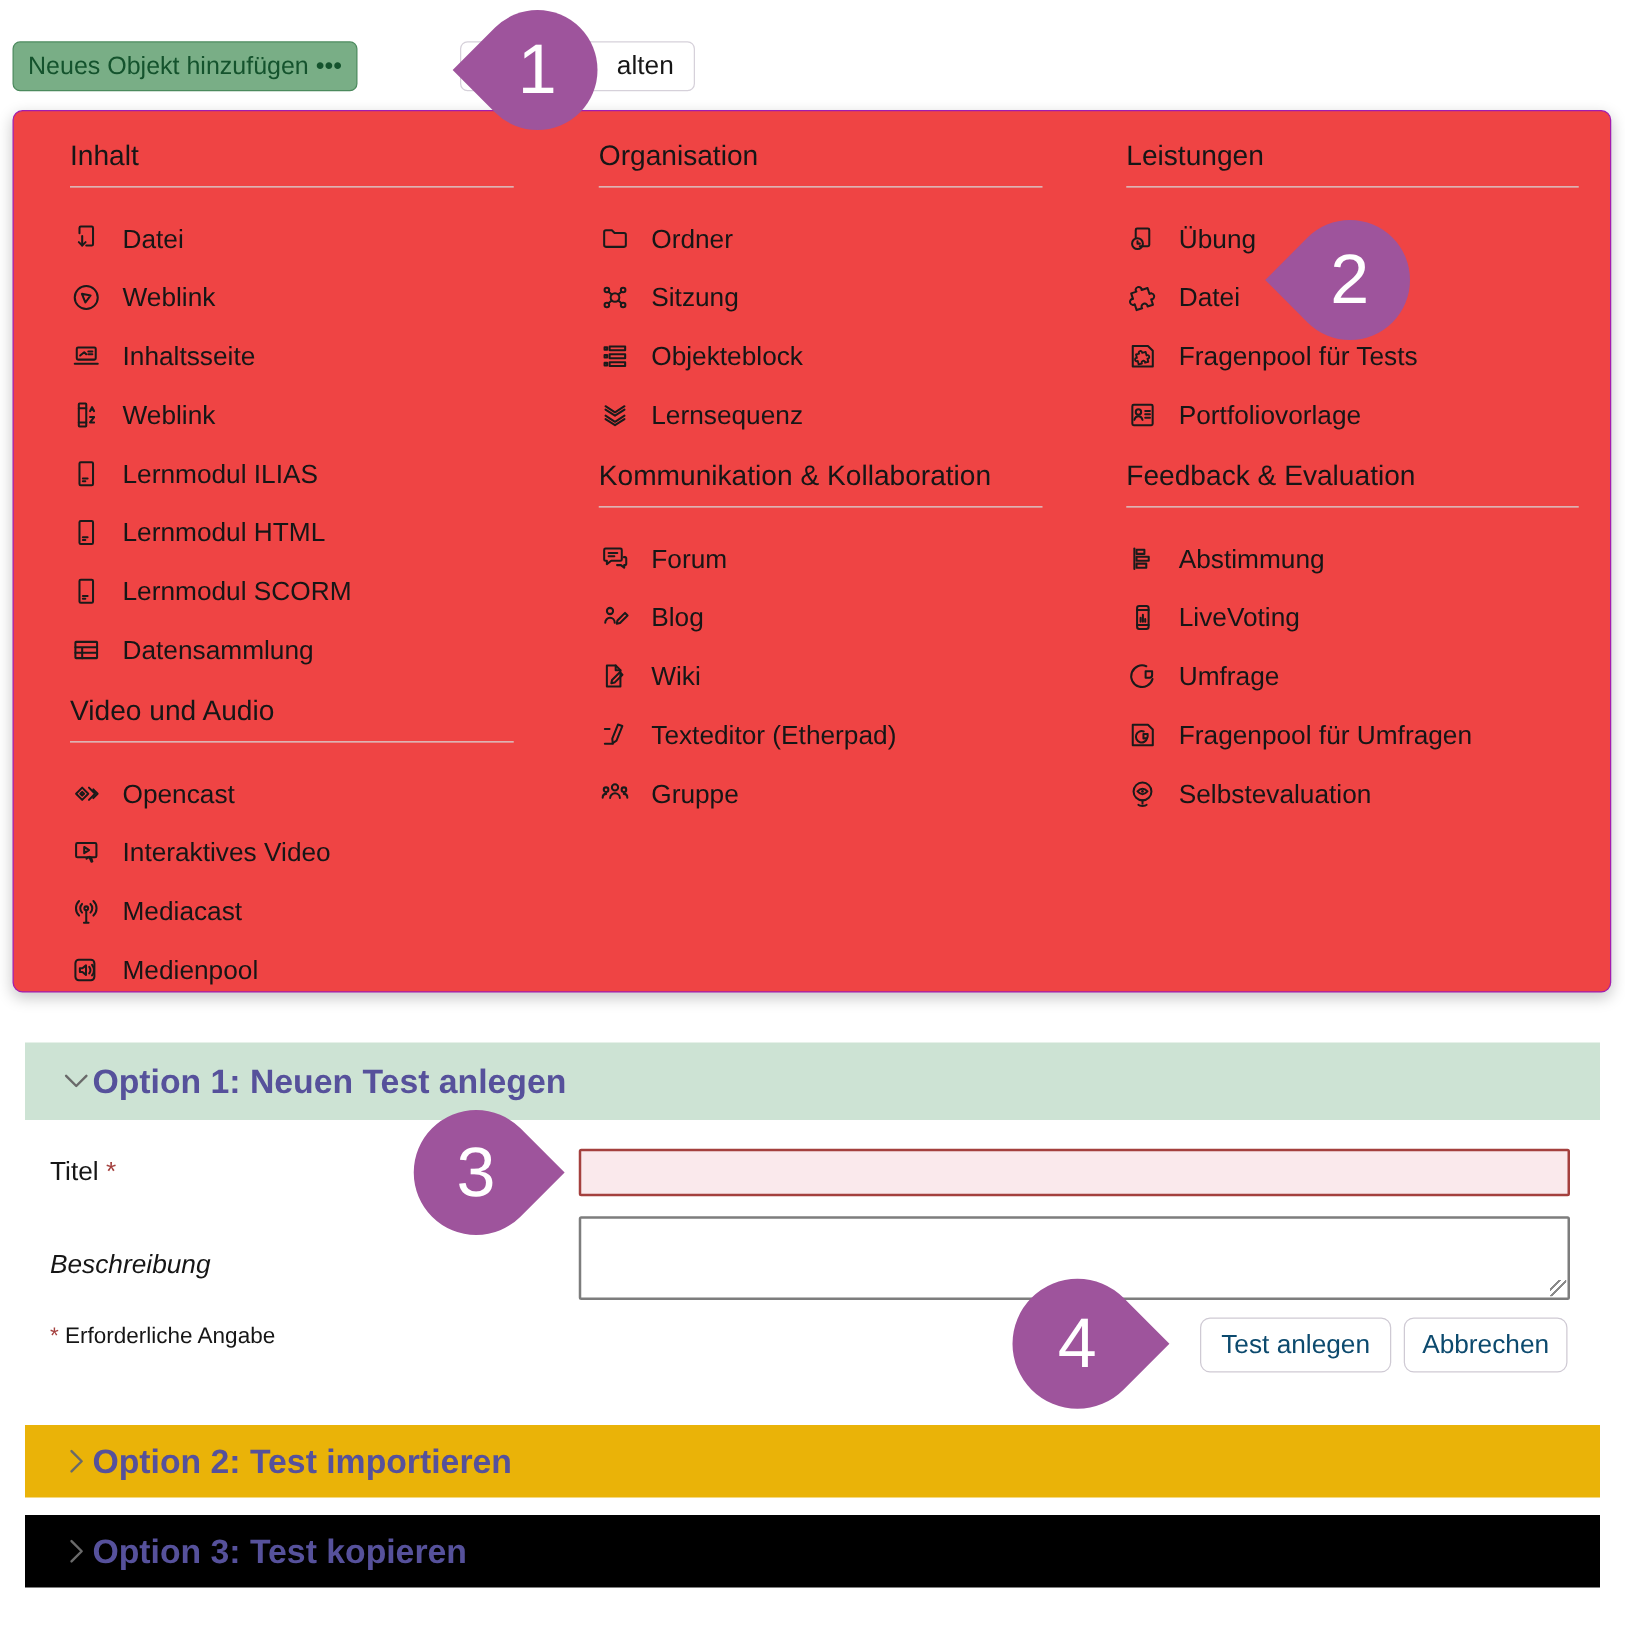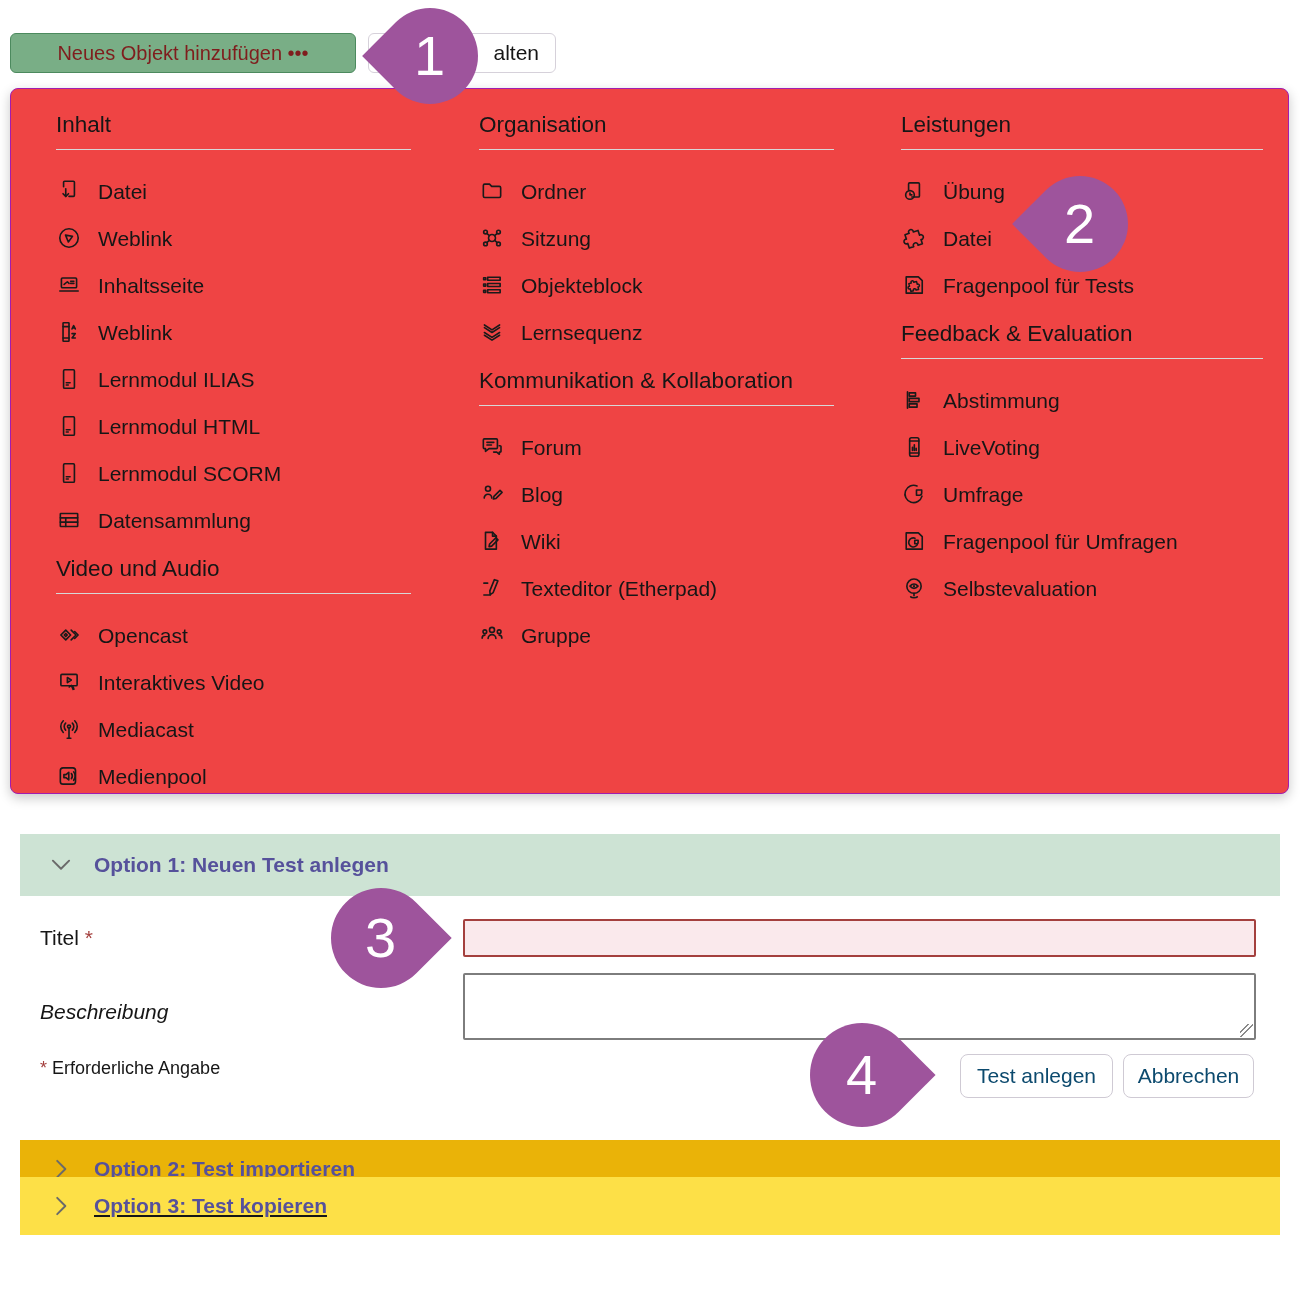--- a/index.html
+++ b/index.html
@@ -1,41 +1,41 @@
 <!DOCTYPE html>
 <html><head>
 <meta charset="utf-8">
 <style>
   html,body{margin:0;padding:0;background:#fff;}
   body{width:1300px;height:1300px;position:relative;font-family:"Liberation Sans","DejaVu Sans",sans-serif;color:#161616;overflow:hidden;}
 
   
-  .btn-add{position:absolute;left:10px;top:33px;width:346px;height:40px;background:#79ae86;border:1px solid #4c8a5e;border-radius:6px;font-size:20px;font-family:inherit;color:#7f1d1d;cursor:pointer;}
+  .btn-add{position:absolute;left:10px;top:33px;width:276px;height:40px;background:#79ae86;border:1px solid #4c8a5e;border-radius:6px;font-size:20px;font-family:inherit;color:#14532d;cursor:pointer;}
   .btn-manage{position:absolute;left:368px;top:33px;width:188px;height:40px;background:#fff;border:1px solid #d6d1da;border-radius:6px;font-size:21px;font-family:inherit;color:#161616;text-align:right;padding-right:16px;cursor:pointer;}
 
   
   .panel{position:absolute;left:10px;top:88px;width:1277px;height:704px;background:#ef4444;border:1px solid #a21caf;border-radius:8px;box-shadow:0 4px 12px rgba(0,0,0,.22);z-index:5;}
   .col{position:absolute;top:22px;}
   #col0{left:45px;width:355px;}
   #col1{left:468px;width:355px;}
   #col2{left:890px;width:362px;}
   .sec-title{font-size:22.5px;line-height:1.28;padding-bottom:9px;border-bottom:1px solid #d7d7d7;margin-bottom:7px;color:#161616;}
   .sec-title:not(:first-child){margin-top:22px;}
   .mi{display:flex;align-items:flex-end;height:47px;gap:16px;cursor:pointer;}
   .mi-ic{width:26px;height:26px;flex:0 0 26px;display:flex;align-items:center;justify-content:center;}
   .mi-ic svg{display:block;}
   .mi-lb{font-size:21px;white-space:nowrap;}
 
   
   .band{position:absolute;left:20px;width:1260px;display:flex;align-items:center;cursor:pointer;}
   .band .chev{display:flex;margin-left:28px;}
-  .band .band-label{margin-left:20px;font-size:21px;font-weight:bold;color:#56519b;}
+  .band .band-label{font-size:27px;font-weight:bold;color:#56519b;}
   .band1{top:834px;height:62px;background:#cde3d4;}
   .band2{top:1140px;height:58px;background:#eab308;}
-  .band3{top:1177px;height:58px;background:#fde047;text-decoration:underline;}
+  .band3{top:1212px;height:58px;background:#000000;}
 
   
   .lbl{position:absolute;left:40px;font-size:21px;color:#161616;}
   .lbl-title{top:926px;}
   .lbl-desc{top:1000px;font-style:italic;}
   .req{color:#a4403e;}
   .inp-title{position:absolute;left:463px;top:919px;width:793px;height:38px;background:#fae9ec;border:2px solid #a4403e;border-radius:2px;box-sizing:border-box;font-size:20px;font-family:inherit;padding:0 10px;}
   .inp-desc{position:absolute;left:463px;top:973px;width:793px;height:67px;background:#fff;border:2px solid #7d7d7d;border-radius:2px;box-sizing:border-box;font-size:20px;font-family:inherit;padding:6px 10px;resize:none;}
   .grip{position:absolute;left:1240px;top:1024px;width:13px;height:13px;background:
     linear-gradient(135deg,transparent 0 5px,#8a8a8a 5px 6.5px,transparent 6.5px 9px,#8a8a8a 9px 10.5px,transparent 10.5px);}
@@ -312,20 +312,31 @@
           <span class="mi-ic">
             <svg viewBox="0 0 24 24" width="26" height="26" fill="none" stroke="#1a1a1a" stroke-width="1.5" stroke-linecap="round" stroke-linejoin="round">
               <path d="M4.8 4.5h11.2L19.6 8v11.5H4.8z"></path>
               <g transform="translate(5 5.8) scale(0.58)">
                 <path transform="rotate(-15 12 12)" stroke-width="2.4" d="M9 4.8c.9-1.6 3.1-1.6 4 0 .3.6.3 1.2.1 1.7h4.6v4.6c.5-.2 1.1-.2 1.7.1 1.6.9 1.6 3.1 0 4-.6.3-1.2.3-1.7.1v4.2h-4.2c.2-.5.2-1.1-.1-1.7-.9-1.6-3.1-1.6-4 0-.3.6-.3 1.2-.1 1.7H5V15c-.5.2-1.1.2-1.7-.1-1.6-.9-1.6-3.1 0-4 .6-.3 1.2-.3 1.7-.1V6.5h4.1C8.9 6 8.7 5.4 9 4.8z"></path>
               </g>
             </svg>
           </span>
           <span class="mi-lb">Fragenpool für Tests</span>
         </div>
+        <div class="mi">
+          <span class="mi-ic">
+            <svg viewBox="0 0 24 24" width="26" height="26" fill="none" stroke="#1a1a1a" stroke-width="1.5" stroke-linecap="round" stroke-linejoin="round">
+              <rect x="4.5" y="4.5" width="15" height="15" rx="1"></rect>
+              <circle cx="9" cy="9.8" r="2"></circle>
+              <path d="M6 15.6c.4-1.6 1.6-2.7 3-2.7s2.6 1.1 3 2.7"></path>
+              <path d="M14 9h3.5M14 11.5h3.5M14 14h3.5"></path>
+            </svg>
+          </span>
+          <span class="mi-lb">Portfoliovorlage</span>
+        </div>
         <div class="sec-title">Feedback &amp; Evaluation</div>
         <div class="mi">
           <span class="mi-ic">
             <svg viewBox="0 0 24 24" width="26" height="26" fill="none" stroke="#1a1a1a" stroke-width="1.5" stroke-linecap="round" stroke-linejoin="round">
               <path d="M6 4.5v15"></path>
               <rect x="7.6" y="5.4" width="5.8" height="3"></rect>
               <rect x="7.6" y="10.5" width="9" height="3"></rect>
               <rect x="7.6" y="15.6" width="7.2" height="3"></rect>
             </svg>
           </span>

